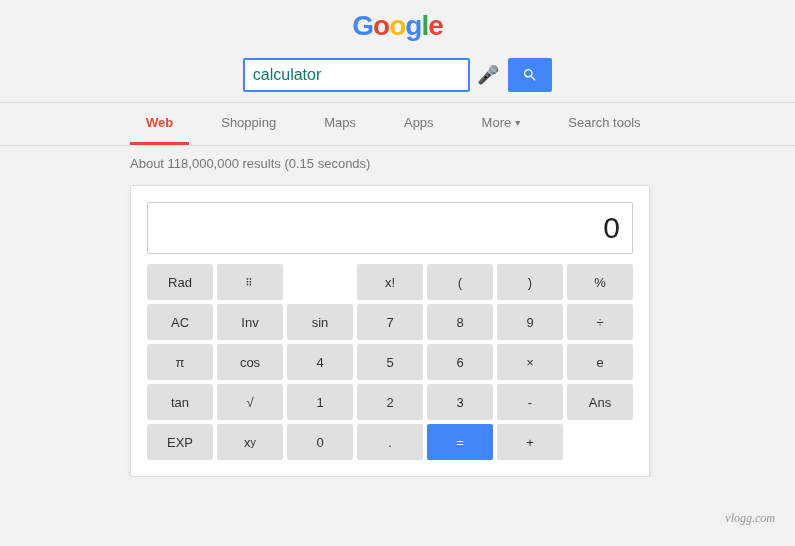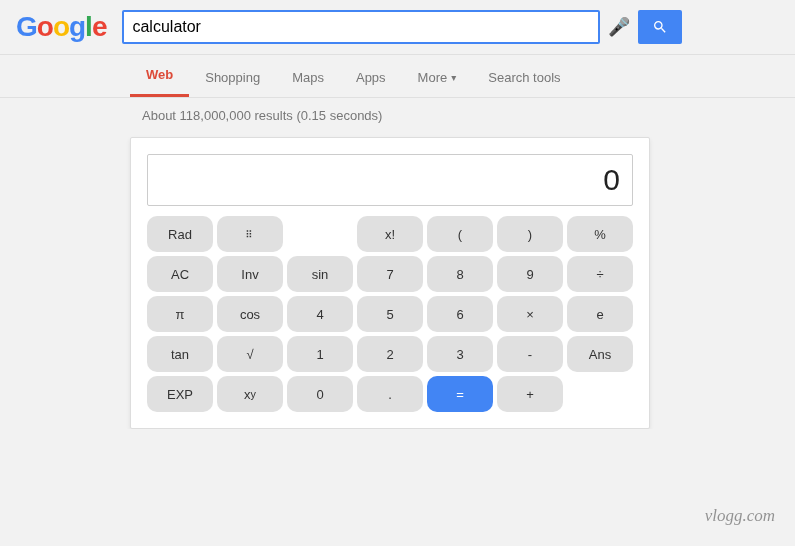--- a/index.html
+++ b/index.html
@@ -6,20 +6,21 @@
     body { font-family: Arial, sans-serif; background: #f2f2f2; font-size: 14px; }
 
     
     .header {
       background: #f2f2f2;
       padding: 10px 16px;
       display: flex;
       align-items: center;
       gap: 16px;
       border-bottom: 1px solid #e0e0e0;
+      flex-direction: column;
     }
     .logo {
       font-size: 28px;
       font-weight: bold;
       letter-spacing: -1px;
       cursor: default;
       user-select: none;
     }
     .logo-g { color: #4285F4; }
     .logo-o1 { color: #EA4335; }
@@ -42,21 +43,21 @@
       background: #fff;
       flex: 1;
       height: 34px;
       padding: 0 8px;
     }
     .search-input {
       border: none;
       outline: none;
       font-size: 16px;
       width: 100%;
-      color: #000000;
+      color: #0f766e;
     }
     .mic-icon {
       margin-left: 8px;
       color: #777;
       font-size: 18px;
       cursor: pointer;
     }
     .search-btn {
       background: #4285F4;
       border: none;
@@ -71,22 +72,22 @@
       color: white;
       font-size: 16px;
     }
 
     
     .nav {
       background: #f2f2f2;
       padding: 0 0 0 130px;
       border-bottom: 1px solid #e0e0e0;
       display: flex;
-      align-items: flex-end;
-      gap: 0;
+      align-items: flex-start;
+      gap: 16px;
     }
     .nav-item {
       padding: 12px 16px;
       font-size: 13px;
       color: #777;
       cursor: pointer;
       text-decoration: none;
       display: flex;
       align-items: center;
       gap: 4px;
@@ -100,21 +101,20 @@
     .nav-item .dropdown-arrow {
       font-size: 10px;
       color: #777;
     }
 
     
     .results-info {
       padding: 10px 0 10px 130px;
       font-size: 13px;
       color: #777;
-      margin-left: 12px;
     }
 
     
     .calc-outer {
       background: #fff;
       border: 1px solid #ddd;
       border-radius: 2px;
       margin: 4px auto 0 130px;
       max-width: 520px;
       padding: 16px;
@@ -136,21 +136,21 @@
     
     .calc-grid {
       display: grid;
       grid-template-columns: repeat(7, 1fr);
       gap: 4px;
     }
 
     .calc-btn {
       background: #e0e0e0;
       border: none;
-      border-radius: 10px;
+      border-radius: 2px;
       padding: 8px 4px;
       font-size: 13px;
       cursor: pointer;
       color: #333;
       text-align: center;
       min-height: 36px;
       display: flex;
       align-items: center;
       justify-content: center;
     }
@@ -158,21 +158,21 @@
       background: #4285F4;
       color: white;
     }
 
     
     .watermark {
       position: fixed;
       bottom: 20px;
       right: 20px;
       color: rgba(0,0,0,0.4);
-      font-size: 17px;
+      font-size: 12px;
       font-style: italic;
       font-family: Georgia, serif;
     }
   </style>
 </head>
 <body>
 
 <div class="header">
   <div class="logo">
     <span class="logo-g">G</span><span class="logo-o1">o</span><span class="logo-o2">o</span><span class="logo-g2">g</span><span class="logo-l">l</span><span class="logo-e">e</span>

